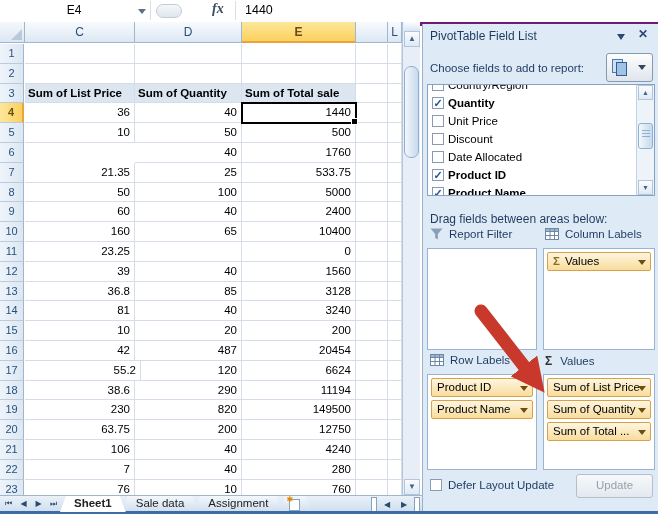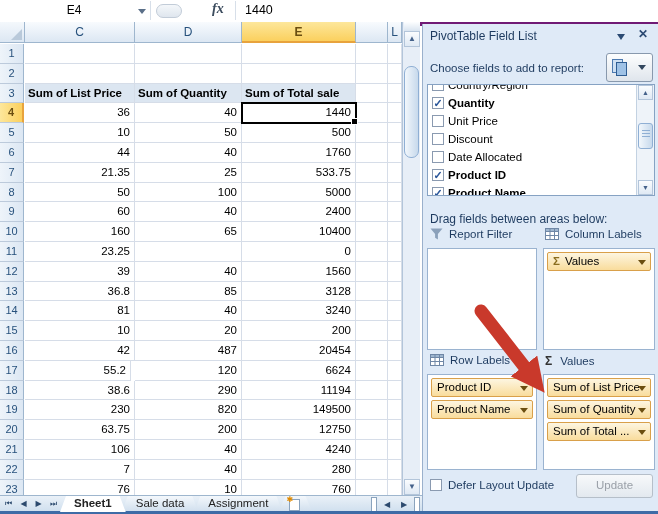--- a/index.html
+++ b/index.html
@@ -151,21 +151,20 @@
       <div class="cell num" style="left: 242px; top: 59.4px; width: 114px; height: 19.8px; line-height: 18.8px;">1440</div>
       <div class="cell" style="left: 356px; top: 59.4px; width: 32px; height: 19.8px; line-height: 18.8px;"></div>
       <div class="cell" style="left: 388px; top: 59.4px; width: 14px; height: 19.8px; line-height: 18.8px;"></div>
       <div class="rowhdr" style="top: 79.2px; height: 19.8px; line-height: 19.8px;">5</div>
       <div class="cell num" style="left: 25px; top: 79.2px; width: 110px; height: 19.8px; line-height: 18.8px;">10</div>
       <div class="cell num" style="left: 135px; top: 79.2px; width: 107px; height: 19.8px; line-height: 18.8px;">50</div>
       <div class="cell num" style="left: 242px; top: 79.2px; width: 114px; height: 19.8px; line-height: 18.8px;">500</div>
       <div class="cell" style="left: 356px; top: 79.2px; width: 32px; height: 19.8px; line-height: 18.8px;"></div>
       <div class="cell" style="left: 388px; top: 79.2px; width: 14px; height: 19.8px; line-height: 18.8px;"></div>
       <div class="rowhdr" style="top: 99px; height: 19.8px; line-height: 19.8px;">6</div>
-      <div class="cell num" style="left: 25px; top: 99px; width: 110px; height: 19.8px; line-height: 18.8px;">44</div>
       <div class="cell num" style="left: 135px; top: 99px; width: 107px; height: 19.8px; line-height: 18.8px;">40</div>
       <div class="cell num" style="left: 242px; top: 99px; width: 114px; height: 19.8px; line-height: 18.8px;">1760</div>
       <div class="cell" style="left: 356px; top: 99px; width: 32px; height: 19.8px; line-height: 18.8px;"></div>
       <div class="cell" style="left: 388px; top: 99px; width: 14px; height: 19.8px; line-height: 18.8px;"></div>
       <div class="rowhdr" style="top: 118.8px; height: 19.8px; line-height: 19.8px;">7</div>
       <div class="cell num" style="left: 25px; top: 118.8px; width: 110px; height: 19.8px; line-height: 18.8px;">21.35</div>
       <div class="cell num" style="left: 135px; top: 118.8px; width: 107px; height: 19.8px; line-height: 18.8px;">25</div>
       <div class="cell num" style="left: 242px; top: 118.8px; width: 114px; height: 19.8px; line-height: 18.8px;">533.75</div>
       <div class="cell" style="left: 356px; top: 118.8px; width: 32px; height: 19.8px; line-height: 18.8px;"></div>
       <div class="cell" style="left: 388px; top: 118.8px; width: 14px; height: 19.8px; line-height: 18.8px;"></div>
@@ -217,21 +216,21 @@
       <div class="cell num" style="left: 242px; top: 277.2px; width: 114px; height: 19.8px; line-height: 18.8px;">200</div>
       <div class="cell" style="left: 356px; top: 277.2px; width: 32px; height: 19.8px; line-height: 18.8px;"></div>
       <div class="cell" style="left: 388px; top: 277.2px; width: 14px; height: 19.8px; line-height: 18.8px;"></div>
       <div class="rowhdr" style="top: 297px; height: 19.8px; line-height: 19.8px;">16</div>
       <div class="cell num" style="left: 25px; top: 297px; width: 110px; height: 19.8px; line-height: 18.8px;">42</div>
       <div class="cell num" style="left: 135px; top: 297px; width: 107px; height: 19.8px; line-height: 18.8px;">487</div>
       <div class="cell num" style="left: 242px; top: 297px; width: 114px; height: 19.8px; line-height: 18.8px;">20454</div>
       <div class="cell" style="left: 356px; top: 297px; width: 32px; height: 19.8px; line-height: 18.8px;"></div>
       <div class="cell" style="left: 388px; top: 297px; width: 14px; height: 19.8px; line-height: 18.8px;"></div>
       <div class="rowhdr" style="top: 316.8px; height: 19.8px; line-height: 19.8px;">17</div>
-      <div class="cell num" style="left: 25px; top: 316.8px; width: 106px; height: 19.8px; line-height: 18.8px; padding-left: 26px;">55.2</div>
+      <div class="cell num" style="left: 25px; top: 316.8px; width: 116px; height: 19.8px; line-height: 18.8px; padding-left: 26px;">55.2</div>
       <div class="cell num" style="left: 135px; top: 316.8px; width: 107px; height: 19.8px; line-height: 18.8px;">120</div>
       <div class="cell num" style="left: 242px; top: 316.8px; width: 114px; height: 19.8px; line-height: 18.8px;">6624</div>
       <div class="cell" style="left: 356px; top: 316.8px; width: 32px; height: 19.8px; line-height: 18.8px;"></div>
       <div class="cell" style="left: 388px; top: 316.8px; width: 14px; height: 19.8px; line-height: 18.8px;"></div>
       <div class="rowhdr" style="top: 336.6px; height: 19.8px; line-height: 19.8px;">18</div>
       <div class="cell num" style="left: 25px; top: 336.6px; width: 110px; height: 19.8px; line-height: 18.8px;">38.6</div>
       <div class="cell num" style="left: 135px; top: 336.6px; width: 107px; height: 19.8px; line-height: 18.8px;">290</div>
       <div class="cell num" style="left: 242px; top: 336.6px; width: 114px; height: 19.8px; line-height: 18.8px;">11194</div>
       <div class="cell" style="left: 356px; top: 336.6px; width: 32px; height: 19.8px; line-height: 18.8px;"></div>
       <div class="cell" style="left: 388px; top: 336.6px; width: 14px; height: 19.8px; line-height: 18.8px;"></div>

